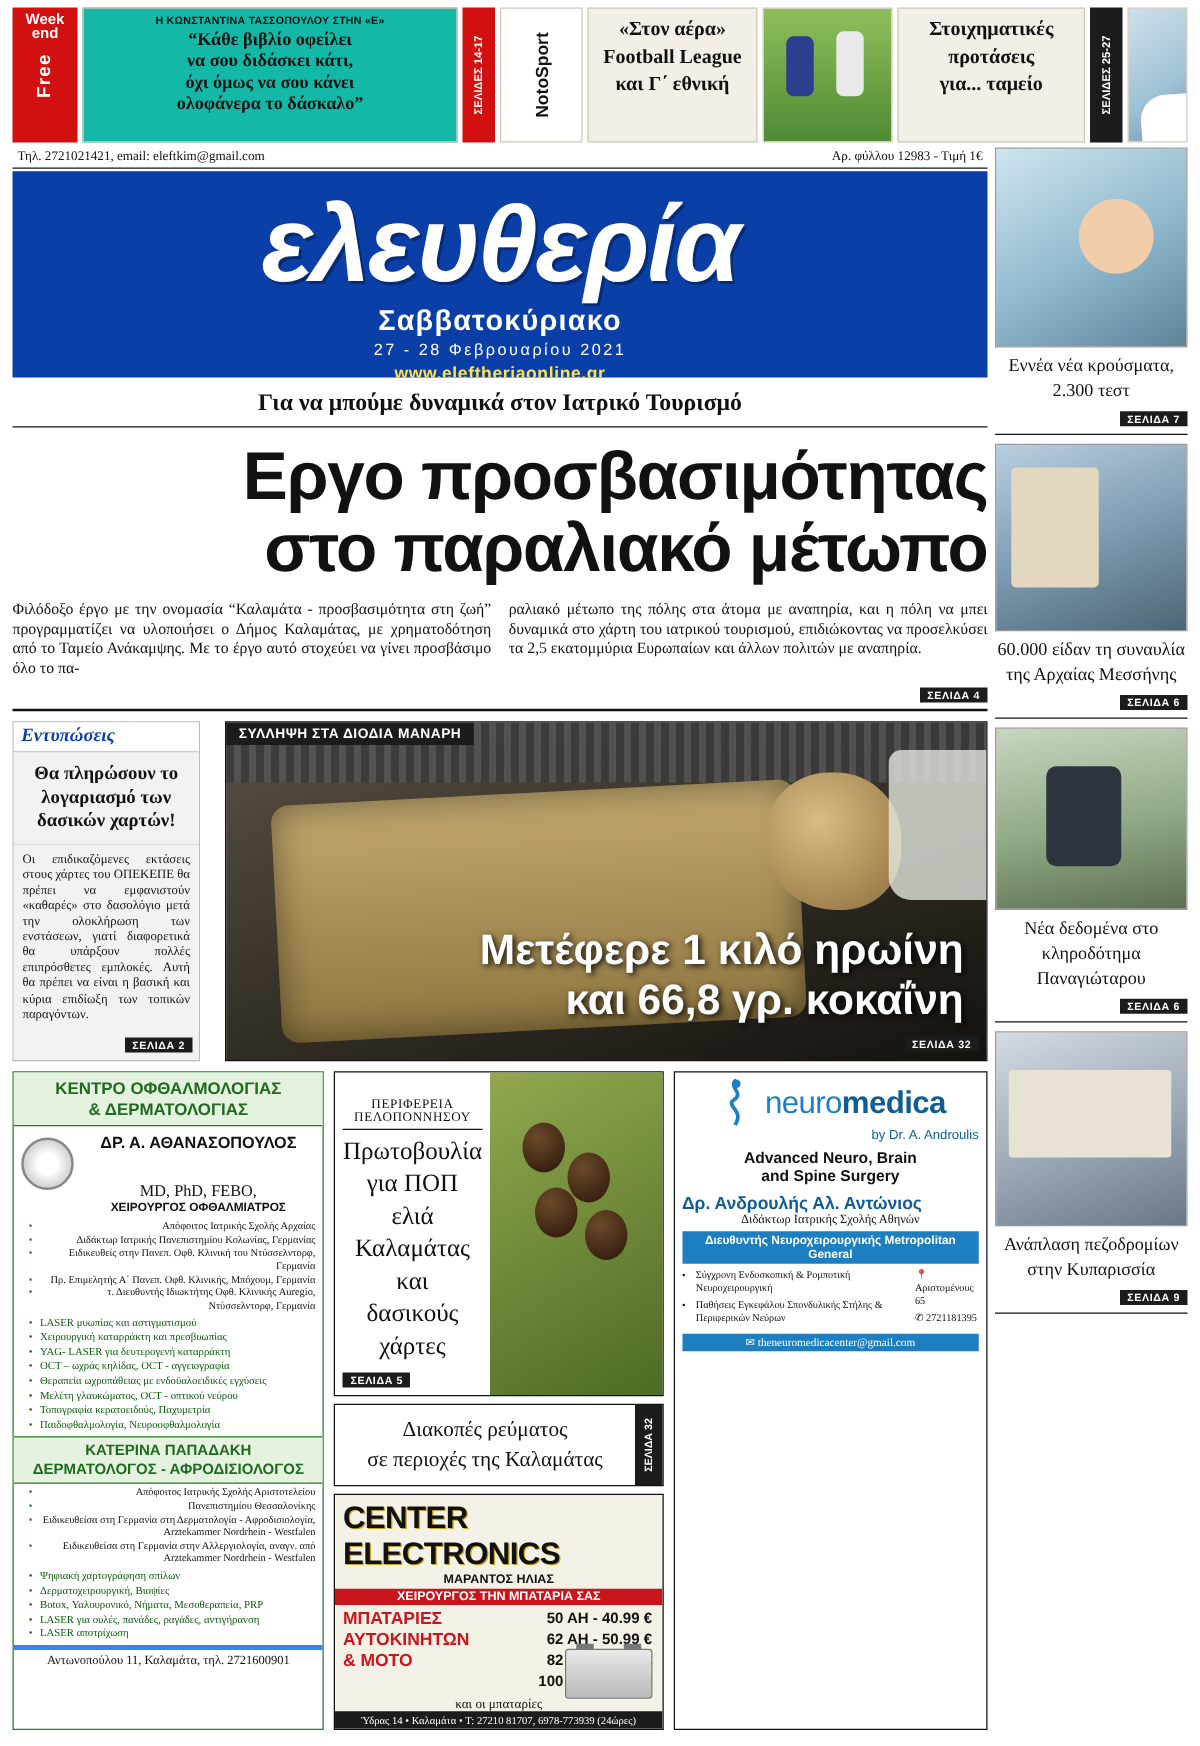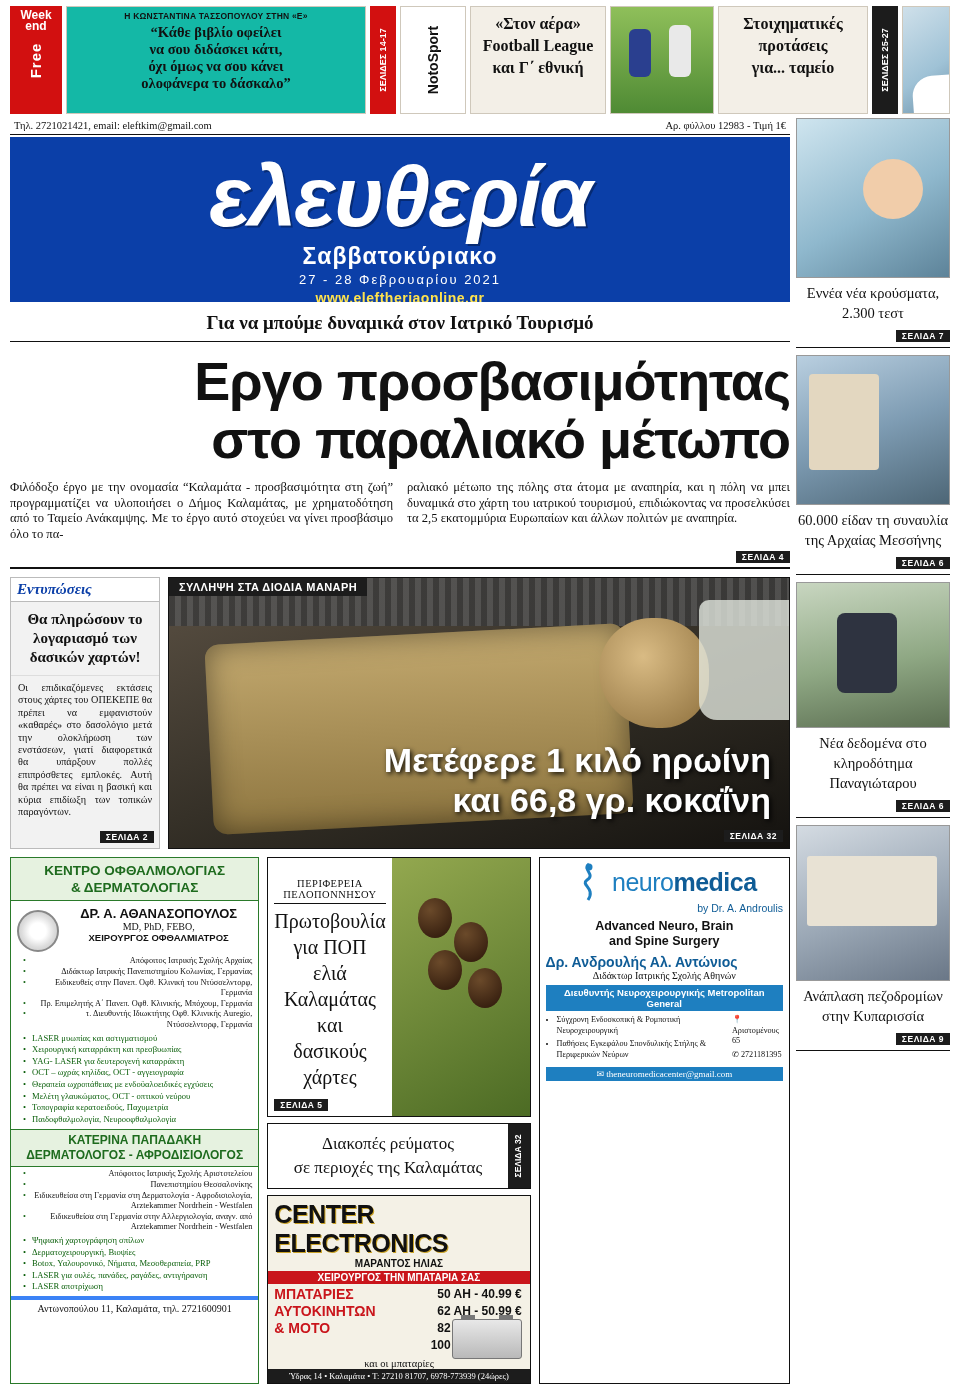--- a/index.html
+++ b/index.html
@@ -130,21 +130,21 @@
   .lead-body { display:flex; gap:14px; font-size:12.6px; line-height:15.5px; text-align:justify; }
   .lead-body p { margin:0; }
   .lead-body .c { flex:1; }
   .sel-tag {
     display:inline-block; background:#1c1c1c; color:#fff; font-family:"Liberation Sans",sans-serif;
     font-size:8.5px; padding:1px 6px; font-weight:bold; letter-spacing:.5px;
   }
   .sel-row { text-align:right; margin-top:4px; border-bottom:2px solid #111; padding-bottom:3px;}
 
   
-  .row2 { display:flex; gap:8px; margin-top:8px; }
+  .row2 { display:flex; gap:20px; margin-top:8px; }
   .impressions { width:150px; border:1px solid #bbb; }
   .impressions .h {
     font-style:italic; font-weight:bold; font-size:15px; padding:3px 6px;
     border-bottom:1px solid #bbb; color:#0b3fa8; background:#fff;
   }
   .impressions .t {
     text-align:center; font-weight:bold; font-size:15px; line-height:19px;
     padding:8px 6px; background:#f2f2f2; border-bottom:1px solid #ddd; color:#111;
   }
   .impressions .b {
@@ -191,21 +191,21 @@
     background:#e6f2e0; color:#1e6b1e; text-align:center; font-family:"Liberation Sans",sans-serif;
     font-weight:bold; font-size:13.5px; padding:4px 2px; line-height:17px; border-bottom:1px solid #2a7a2a;
   }
   .advert-eye .doc { display:flex; gap:6px; padding:5px 6px 2px; align-items:flex-start;}
   .advert-eye .logo-circle {
     width:42px; height:42px; border-radius:50%; border:2px solid #888;
     background:radial-gradient(circle at 50% 50%,#fff 30%,#ddd 60%,#bbb); flex:none; margin-top:4px;
   }
   .advert-eye .docname { text-align:center; flex:1; }
   .advert-eye .docname .n { font-family:"Liberation Sans",sans-serif; font-weight:bold; font-size:13px; }
-  .advert-eye .docname .d { font-size:10px; }
+  .advert-eye .docname .d { font-size:13px;margin-top:24px; }
   .advert-eye .docname .s { font-family:"Liberation Sans",sans-serif; font-weight:bold; font-size:9.5px; }
   .advert-eye ul { margin:2px 0 0 0; padding:0 6px 0 14px; list-style:none; }
   .advert-eye ul li { font-size:8.3px; line-height:10.6px; position:relative; padding-left:7px; text-align:right;}
   .advert-eye ul li::before { content:"•"; position:absolute; left:-2px; color:#1e6b1e; }
   .advert-eye .greenlist li { color:#0a5f0a; font-size:8.6px; line-height:11.6px; text-align:left;}
   .advert-eye .greenlist li::before { content:"•"; color:#0a5f0a;}
   .advert-eye .hdr2 {
     background:#e6f2e0; color:#1e6b1e; text-align:center; font-family:"Liberation Sans",sans-serif;
     font-weight:bold; font-size:12px; padding:3px 2px; line-height:15px;
     border-top:1px solid #2a7a2a; border-bottom:1px solid #2a7a2a; margin-top:4px;

